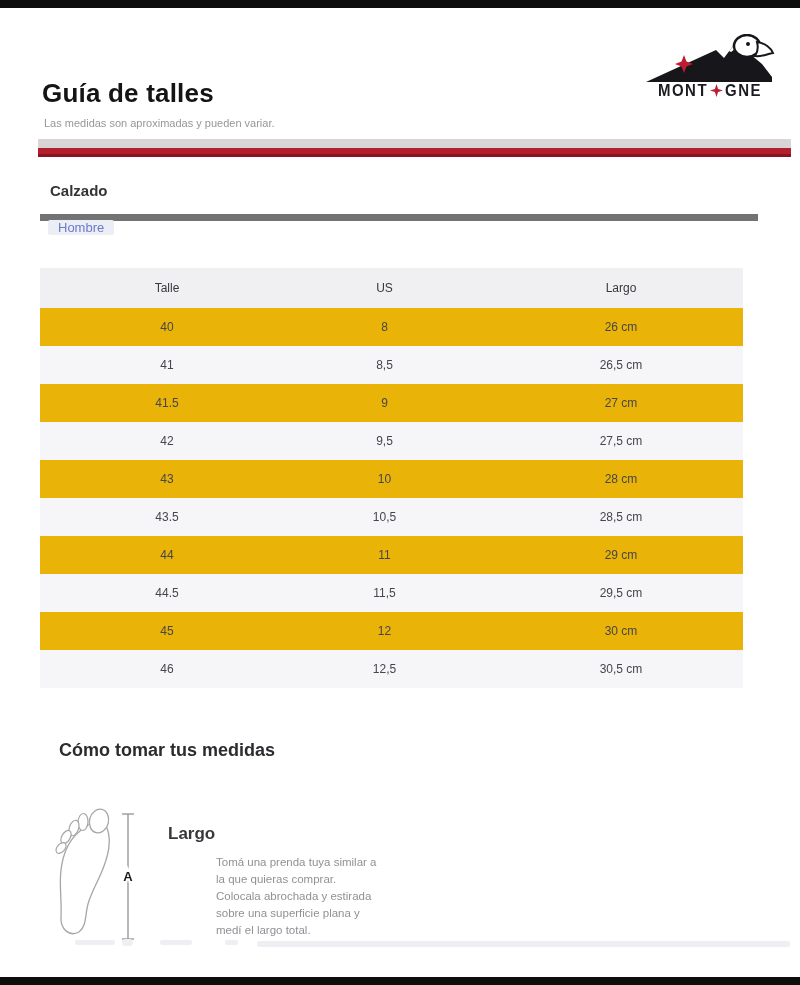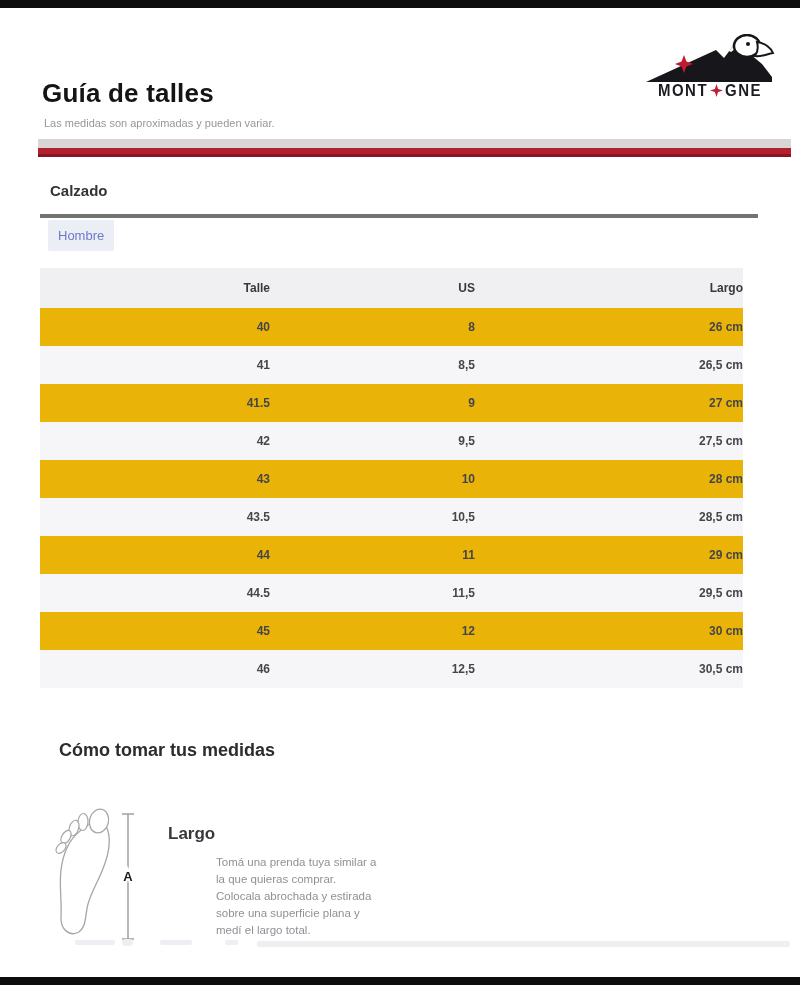--- a/index.html
+++ b/index.html
@@ -20,27 +20,27 @@
   
   .page-title { position:absolute; left:42px; top:78px; font-size:26px; font-weight:700; color:#141417; letter-spacing:0.2px; }
   .page-subtitle { position:absolute; left:44px; top:117px; font-size:11px; color:#97979b; }
 
   .divider { position:absolute; left:38px; top:139px; width:753px; }
   .divider .grey { height:9px; background:#d9d5d6; }
   .divider .red { height:6px; background:#b2202e; }
   .divider .maroon { height:3px; background:#8a1422; }
 
   
-  .category { position:absolute; left:40px; top:182px; width:718px; padding:0 0 14px 10px; border-bottom:4px solid #737373; }
+  .category { position:absolute; left:40px; top:182px; width:718px; padding:0 0 14px 10px; border-bottom:7px solid #737373; }
   .category-title { font-size:15px; font-weight:700; color:#333338; }
-  .gender-tab { position:absolute; left:48px; top:220px; background:#eceef6; color:#6d79c8; font-size:13px; padding:8px 10px; border-radius:2px; cursor:pointer; }
+  .gender-tab { position:absolute; left:48px; top:220px; background:#eceef6; color:#6d79c8; font-size:13px; padding:0 10px; border-radius:2px; cursor:pointer; }
 
   
   .size-table { position:absolute; left:40px; top:268px; width:703px; border-collapse:collapse; table-layout:fixed; }
-  .size-table th, .size-table td { text-align:right; font-weight:700; padding-left:24px; }
+  .size-table th, .size-table td { text-align:center; font-weight:400; padding-left:24px; }
   .size-table col.c1 { width:230px; }
   .size-table col.c2 { width:205px; }
   .size-table col.c3 { width:268px; }
   .size-table thead tr { height:40px; background:#f0f0f2; }
   .size-table th { font-size:12px; color:#38383e; }
   .size-table tbody tr { height:38px; background:#eab308; }
   .size-table tbody tr:nth-child(even) { background:#f6f6f8; }
   .size-table td { font-size:12px; color:#45464c; }
 
   

